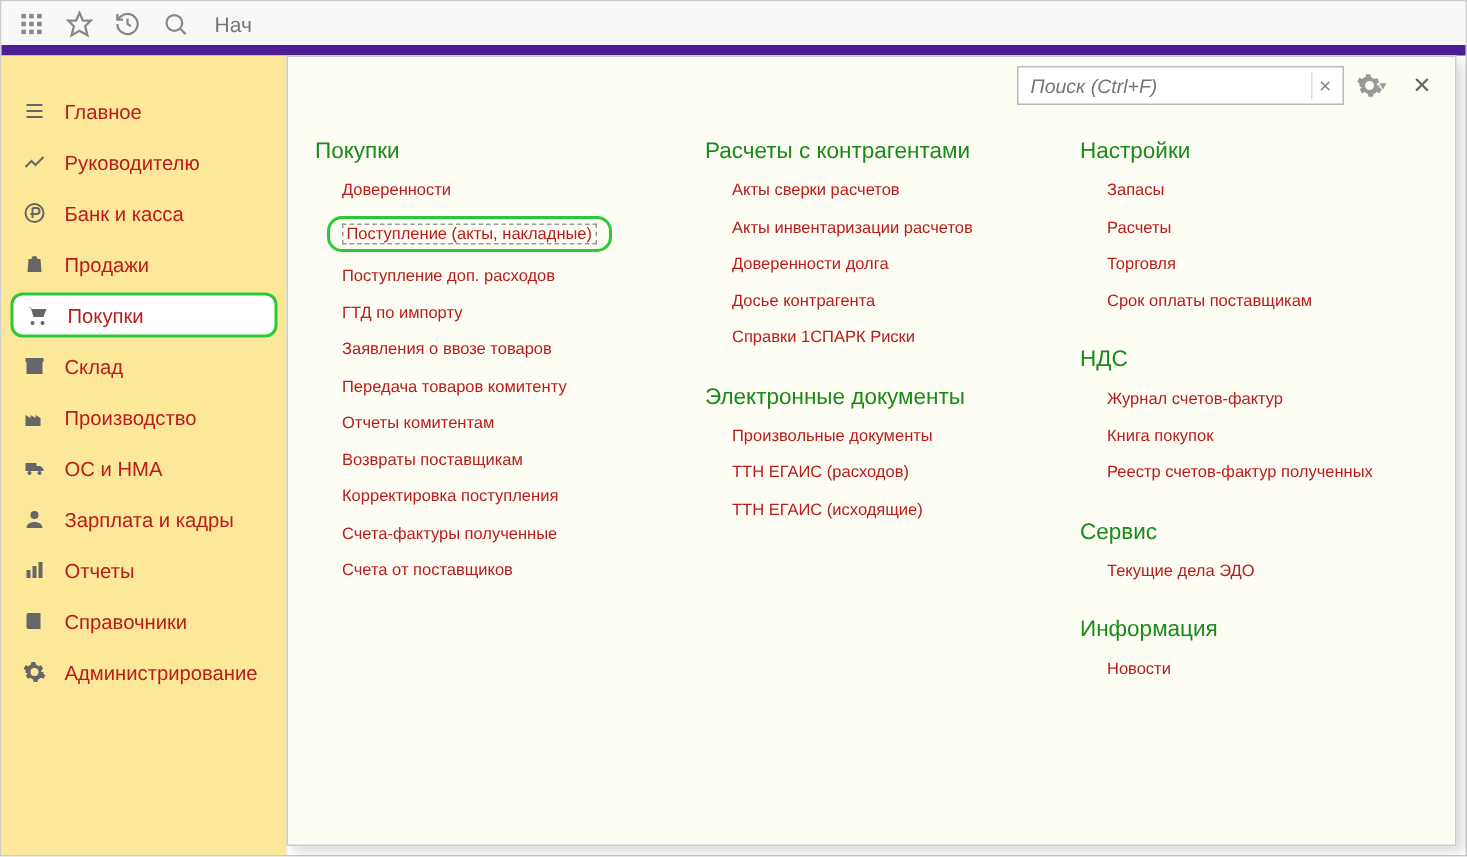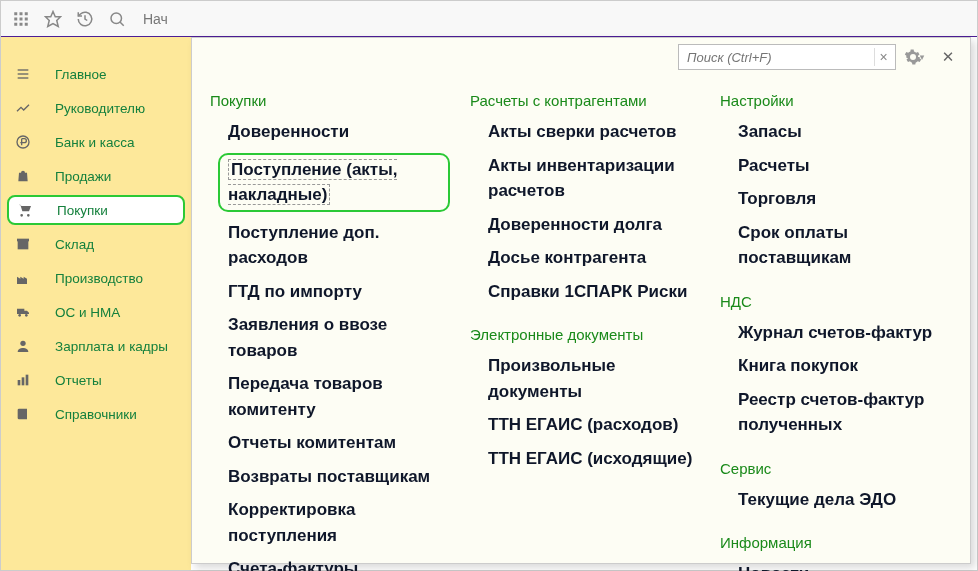--- a/index.html
+++ b/index.html
@@ -1,52 +1,52 @@
 <!DOCTYPE html>
 <html><head>
 <meta charset="utf-8">
 <style>
   * { box-sizing: border-box; margin: 0; padding: 0; }
   body { font-family: Arial, sans-serif; font-size: 13px; background: #e8e8e8; width: 978px; height: 571px; overflow: hidden; }
   .app-frame { width: 978px; height: 571px; background: #fff; display: flex; flex-direction: column; border: 1px solid #ccc; }
   
-  .top-toolbar { height: 36px; display: flex; align-items: center; padding: 0 8px; border-bottom: 1px solid #4c1d95; background: #f8f8f8; }
+  .top-toolbar { height: 36px; display: flex; align-items: center; padding: 0 8px; border-bottom: 7px solid #4c1d95; background: #f8f8f8; }
   .toolbar-icon { width: 24px; height: 24px; display: flex; align-items: center; justify-content: center; margin-right: 8px; color: #888; cursor: pointer; }
   .toolbar-icon svg { width: 18px; height: 18px; }
   .toolbar-text { color: #777; margin-left: 6px; font-size: 14px; }
   
   .main-area { flex: 1; display: flex; position: relative; }
   
   .sidebar { width: 190px; background: #fde89a; height: 100%; padding-top: 20px; }
   .sidebar-item { display: flex; align-items: center; height: 34px; padding: 0 12px; cursor: pointer; color: #333; }
   .sidebar-item.active { background: #fff; border: 2px solid #2bc936; border-radius: 8px; margin: 2px 6px; padding: 0 6px; height: 30px; }
   .sb-icon { width: 20px; height: 20px; margin-right: 10px; display: flex; align-items: center; justify-content: center; color: #666; }
   .sb-icon svg { width: 16px; height: 16px; }
-  .sidebar-item span.label { font-size: 13.5px; color: #15803d; margin-left: 12px; }
+  .sidebar-item span.label { font-size: 13.5px; color: #b91c1c; }
   
   .panel { position: absolute; left: 190px; top: 0; right: 6px; bottom: 6px; background: #fdfdf4; border: 1px solid #ccc; box-shadow: 4px 4px 8px rgba(0,0,0,0.15); }
   
   .panel-top { height: 38px; display: flex; align-items: center; justify-content: flex-end; padding: 0 12px; gap: 6px; }
   .search-wrap { position: relative; }
   .search-input { width: 218px; height: 26px; border: 1px solid #bbb; padding: 0 26px 0 8px; font-size: 13px; font-style: italic; background: #fff; color: #888; }
   .search-clear { position: absolute; right: 4px; top: 50%; transform: translateY(-50%); width: 18px; height: 18px; display: flex; align-items: center; justify-content: center; color: #888; cursor: pointer; font-size: 14px; border-left: 1px solid #ddd; }
   .gear-btn { width: 24px; height: 24px; display: flex; align-items: center; justify-content: center; color: #999; cursor: pointer; }
   .gear-btn svg { width: 18px; height: 18px; }
   .close-x { width: 20px; height: 20px; display: flex; align-items: center; justify-content: center; color: #666; cursor: pointer; font-size: 15px; margin-left: 6px; }
   
   .panel-body { display: flex; padding: 10px 18px; gap: 20px; }
   .col { flex-shrink: 0; }
   .col-1 { width: 240px; }
   .col-2 { width: 230px; }
   .col-3 { width: 230px; }
   
   .section-title { color: #1a8a1a; font-size: 15px; margin-bottom: 10px; margin-top: 6px; cursor: pointer; }
   .section-title.mt { margin-top: 22px; }
   .link-list { list-style: none; margin-left: 18px; }
-  .link-item { color: #0f172a; font-size: 17px; line-height: 1.5; margin-bottom: 8px; cursor: pointer; font-weight: bold; }
+  .link-item { color: #b91c1c; font-size: 11px; line-height: 1.5; margin-bottom: 8px; cursor: pointer; }
   .link-item.highlighted { border: 2px solid #2bc936; border-radius: 10px; padding: 2px 8px; margin-left: -10px; display: inline-block; }
   .link-item.highlighted .inner { border: 1px dashed #999; padding: 0 2px; }
 </style>
 </head>
 <body>
 
 <div class="app-frame">
 
   <div class="top-toolbar">
     <div class="toolbar-icon">
@@ -176,20 +176,28 @@
           <span class="label">Отчеты</span>
         </div>
         <div class="sidebar-item">
           <div class="sb-icon">
             <svg viewBox="0 0 24 24" fill="currentColor">
               <path d="M6 4h12v16H6a2 2 0 0 1-2-2V6a2 2 0 0 1 2-2z"></path>
             </svg>
           </div>
           <span class="label">Справочники</span>
         </div>
+        <div class="sidebar-item">
+          <div class="sb-icon">
+            <svg viewBox="0 0 24 24" fill="currentColor">
+              <path d="M12 8a4 4 0 1 0 0 8 4 4 0 0 0 0-8zm9 4c0 .6-.1 1.1-.2 1.7l2.1 1.6-2 3.5-2.5-1a7.7 7.7 0 0 1-2.9 1.7l-.4 2.6h-4l-.4-2.6a7.7 7.7 0 0 1-2.9-1.7l-2.5 1-2-3.5 2.1-1.6C3.1 13.1 3 12.6 3 12s.1-1.1.2-1.7L1.1 8.7l2-3.5 2.5 1A7.7 7.7 0 0 1 8.5 4.5L8.9 2h4l.4 2.6a7.7 7.7 0 0 1 2.9 1.7l2.5-1 2 3.5-2.1 1.6c.1.5.2 1 .2 1.6z"></path>
+            </svg>
+          </div>
+          <span class="label">Администрирование</span>
+        </div>
       </div>
 
     <div class="panel">
       <div class="panel-top">
         <div class="search-wrap">
           <input class="search-input" placeholder="Поиск (Ctrl+F)" style="">
           <div class="search-clear">×</div>
         </div>
         <div class="gear-btn">
           <svg viewBox="0 0 24 24" fill="currentColor">

